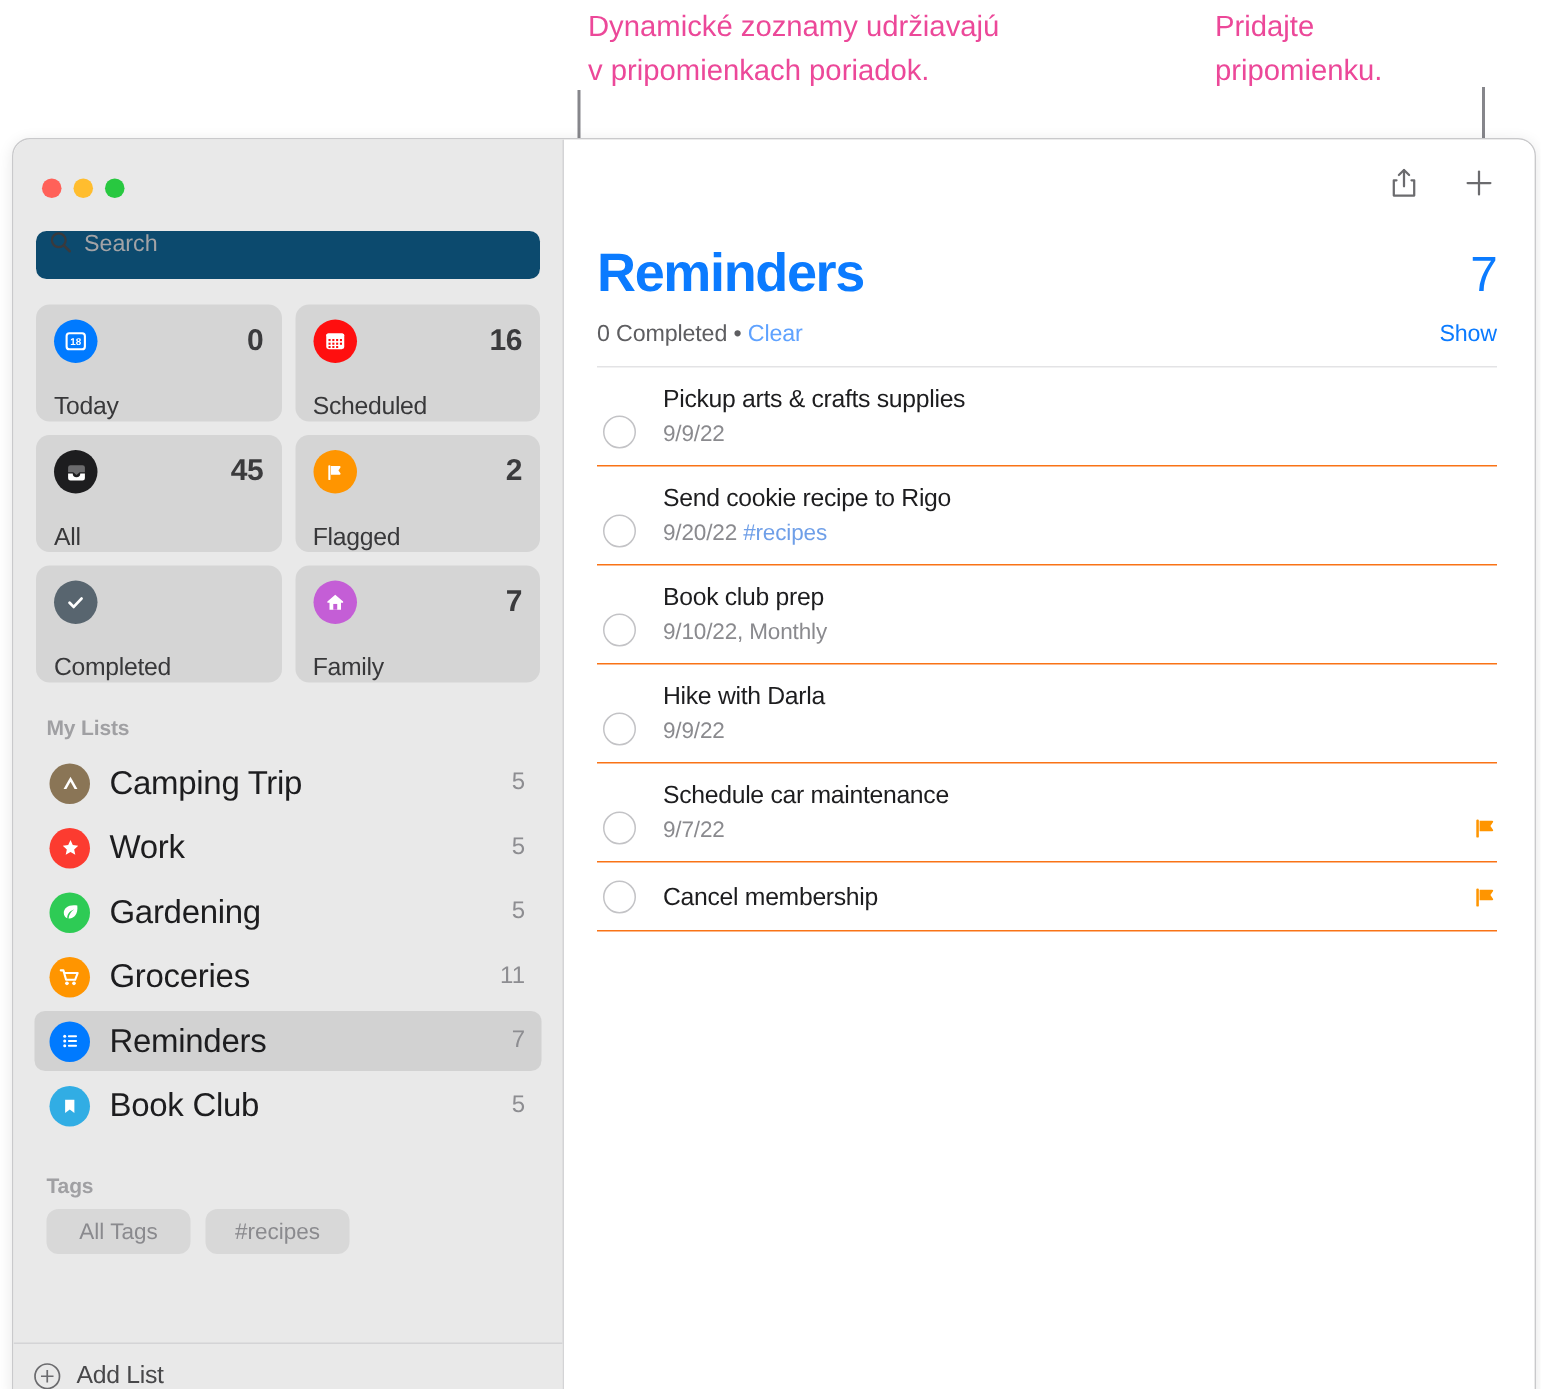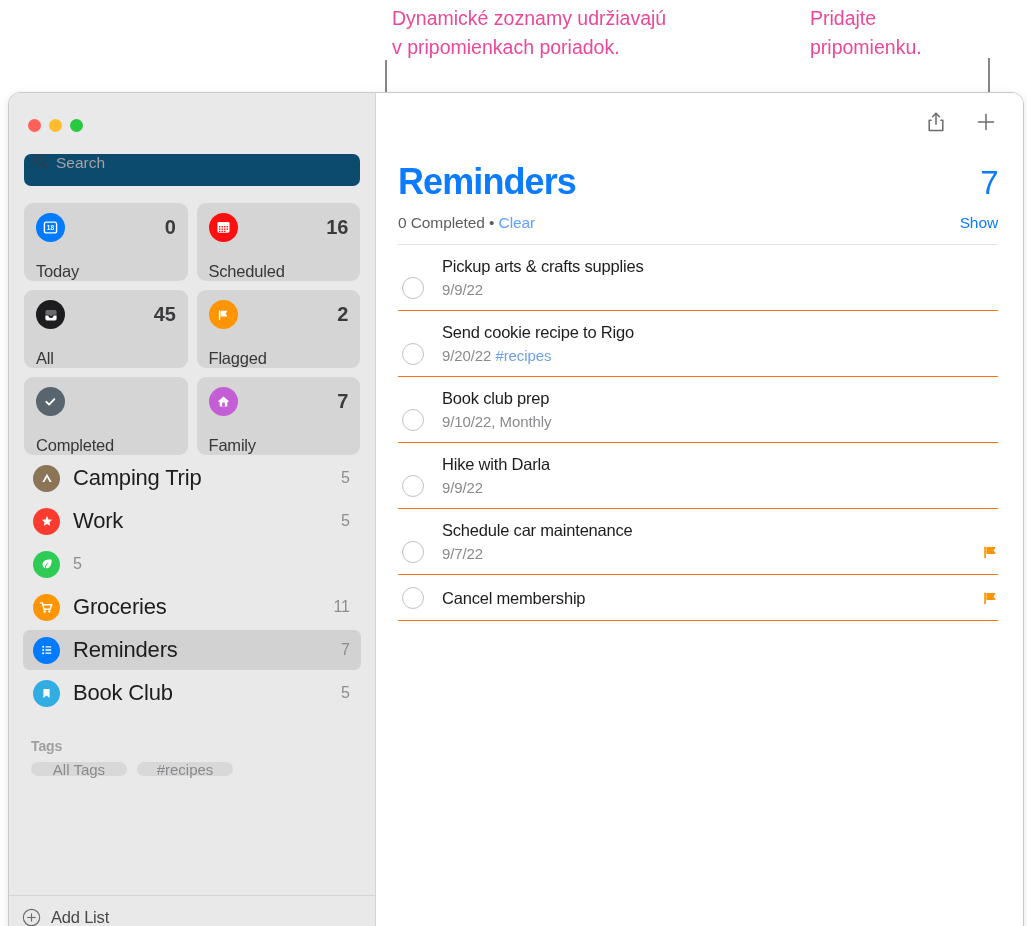--- a/index.html
+++ b/index.html
@@ -172,21 +172,21 @@
 
   
   #tags-row {
     display: flex;
     gap: 10px;
     padding: 2px 0 0 22px;
   }
   .tag-pill {
     background: #d8d8d8;
     border-radius: 8px;
-    height: 14px;
+    height: 30px;
     min-width: 96px;
     display: flex;
     align-items: center;
     justify-content: center;
     font-size: 15px;
     color: #8a8a8e;
     padding: 0 12px;
     box-sizing: border-box;
   }
 
@@ -420,20 +420,21 @@
                 <rect x="6.6" y="9.2" width="2.8" height="4.1" fill="#c45ed6"></rect>
               </svg>
             </div>
             <span class="smart-count">7</span>
           </div>
           <div class="smart-label">Family</div>
         </div>
 
       </div>
 
+      <div class="section-header">My Lists</div>
 
       <div class="list-row">
         <div class="list-icon" style="background:#8a7556">
           <svg width="14" height="14" viewBox="0 0 16 16">
             <path d="M8 3.2l5.3 9.4H2.7z" fill="#fff"></path>
             <path d="M8 7.1l3.1 5.5H4.9z" fill="#8a7556"></path>
           </svg>
         </div>
         <span class="list-name">Camping Trip</span>
         <span class="list-count">5</span>
@@ -448,20 +449,21 @@
         <span class="list-name">Work</span>
         <span class="list-count">5</span>
       </div>
 
       <div class="list-row">
         <div class="list-icon" style="background:#2ecb55">
           <svg width="14" height="14" viewBox="0 0 16 16">
             <path d="M13.2 3.1c-6.3-1.1-10.3 1.7-10.3 5.6 0 1.9 1.1 3.4 2.6 4 0-3.3 2.3-5.9 5.3-6.6-2.3 1.4-3.9 3.7-4.3 6.8 4.2.4 7.4-3.3 6.7-9.8z" fill="#fff"></path>
           </svg>
         </div>
+        <span class="list-name">Gardening</span>
         <span class="list-count">5</span>
       </div>
 
       <div class="list-row">
         <div class="list-icon" style="background:#ff9500">
           <svg width="15" height="15" viewBox="0 0 16 16">
             <path d="M1.6 3.1h1.9l1.9 6.7h6.4l1.8-4.8H4.4" fill="none" stroke="#fff" stroke-width="1.5" stroke-linecap="round" stroke-linejoin="round"></path>
             <circle cx="6" cy="12.3" r="1.3" fill="#fff"></circle>
             <circle cx="11" cy="12.3" r="1.3" fill="#fff"></circle>
           </svg>

